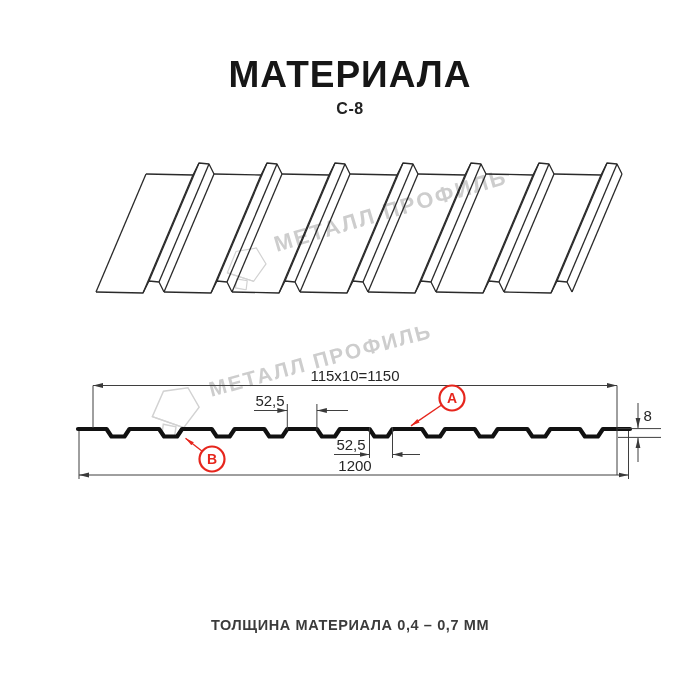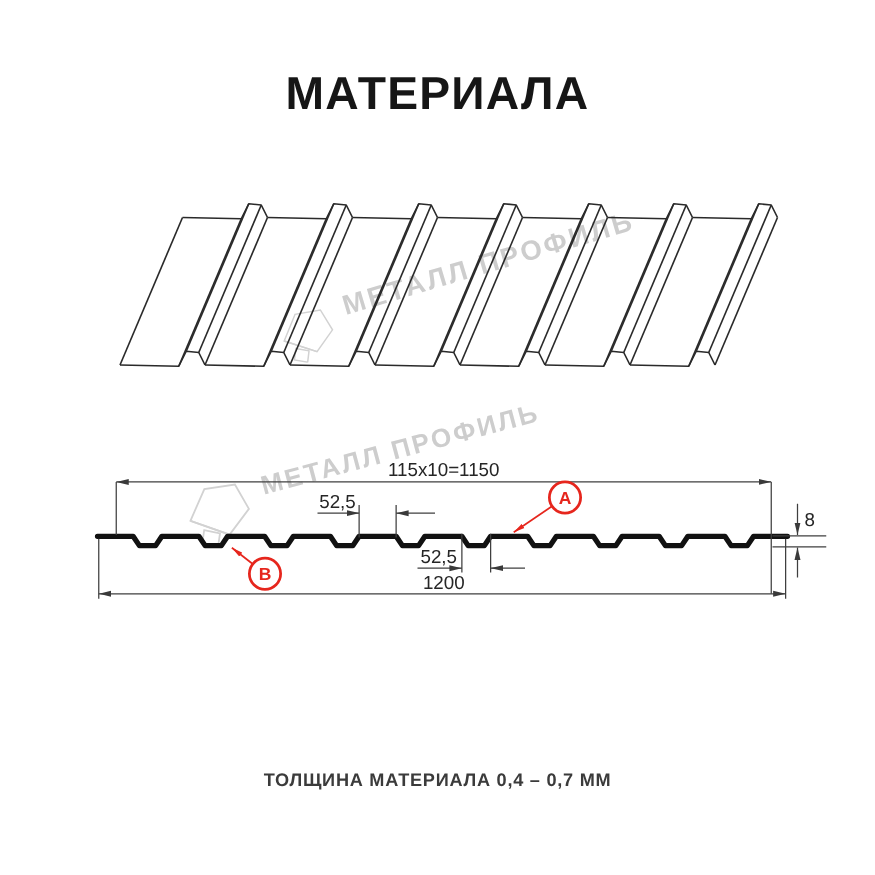--- a/index.html
+++ b/index.html
@@ -37,20 +37,21 @@
   .callout-circle{stroke:#e6261d;stroke-width:2.2;fill:none;}
   .callout-letter{font:700 14px "Liberation Sans", sans-serif;fill:#e6261d;}
   .leader{stroke:#e6261d;stroke-width:1.4;fill:none;}
 </style>
 </head>
 <body>
 
 <div id="stage">
 
   <div class="page-title">МАТЕРИАЛА</div>
+  <div class="model-code">С-8</div>
 
   <div class="watermark wm1">
     <svg class="wm-logo" width="48" height="44" viewBox="0 0 80 72">
       <path d="M8 36 L32 6 L66 10 L74 40 L46 62 Z"></path>
       <path d="M8 36 L46 62"></path>
       <path d="M20 50 L36 58 L30 72 L14 64 Z"></path>
     </svg>
     <span class="wm-text">МЕТАЛЛ ПРОФИЛЬ</span>
   </div>
 

